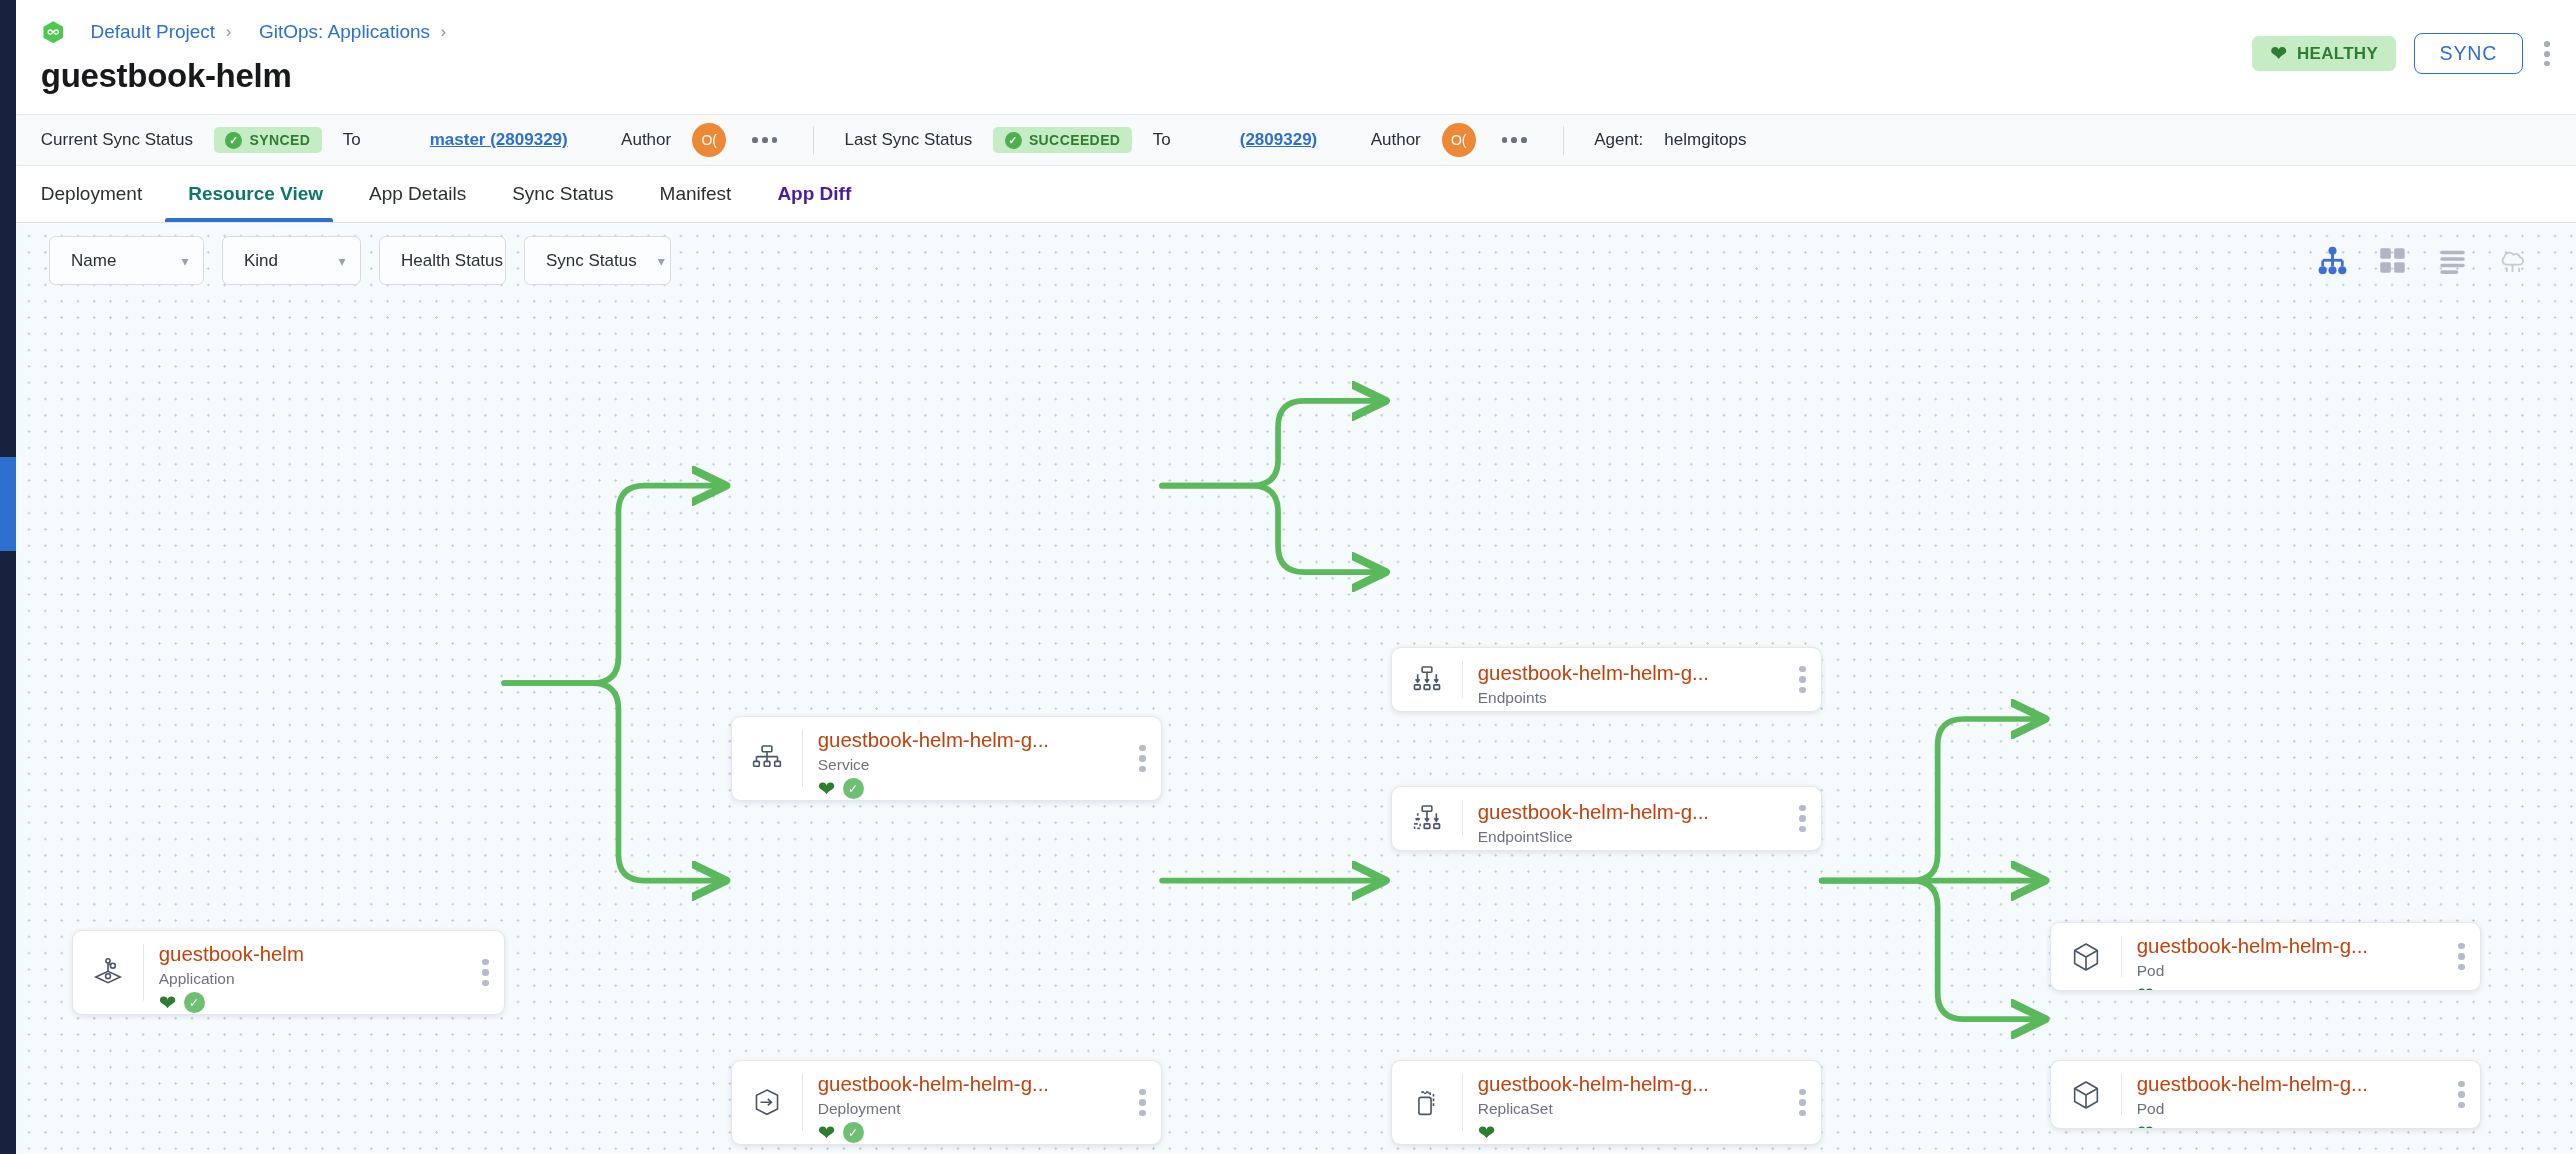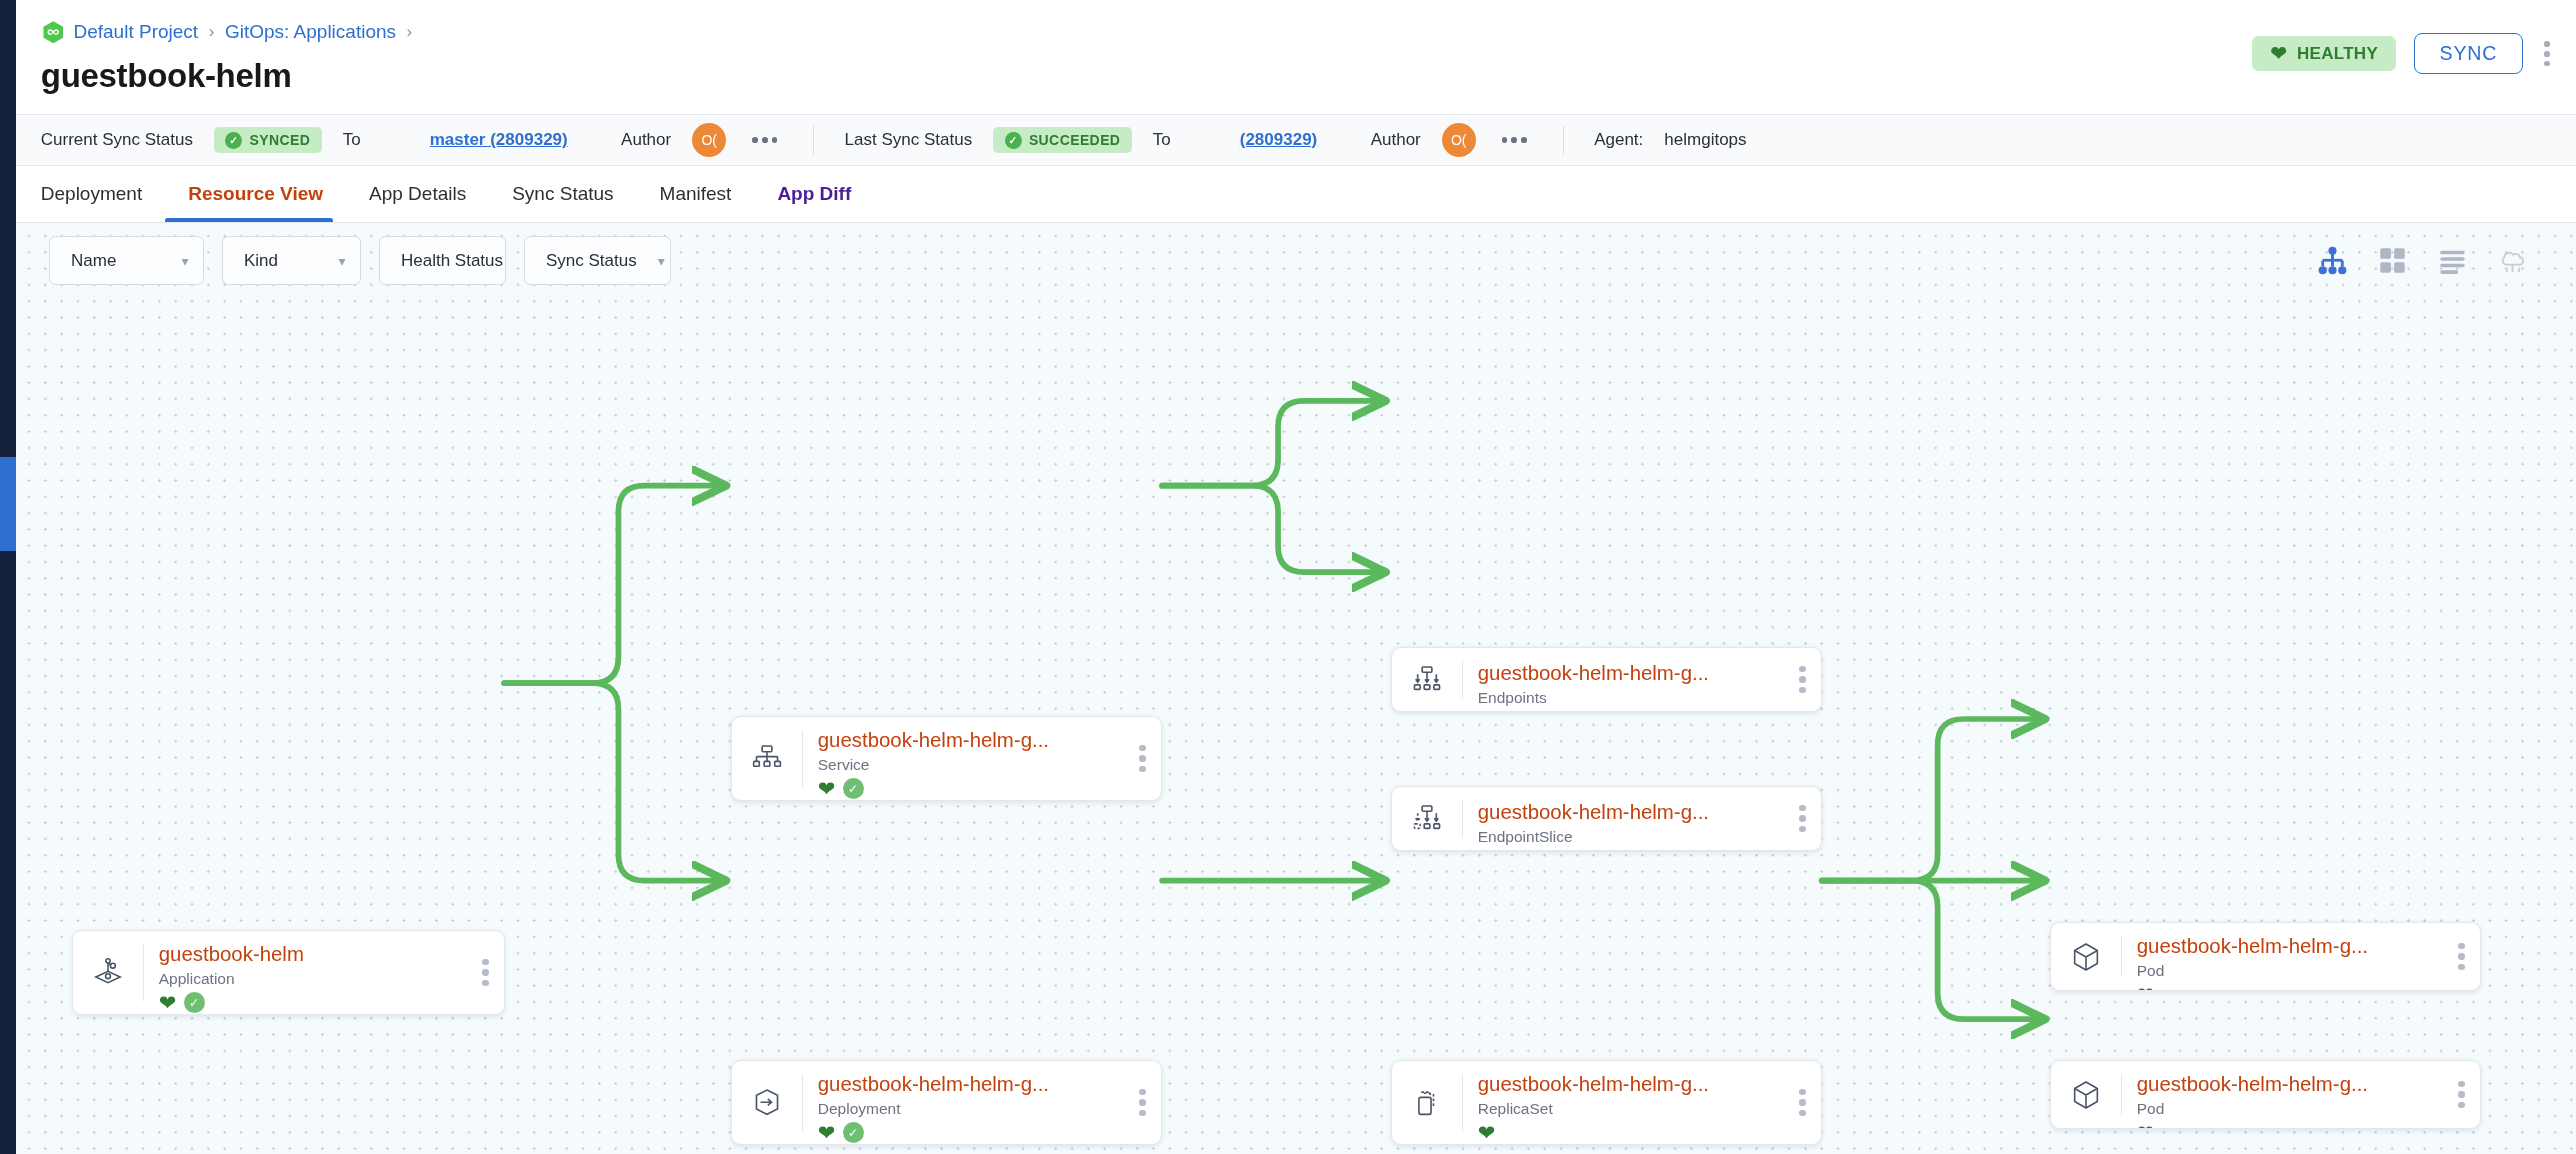--- a/index.html
+++ b/index.html
@@ -25,21 +25,21 @@
   .main { flex: 1 1 auto; display: flex; flex-direction: column; height: 1154px; position: relative; }
 
   
   .header {
     height: 114px; background: #ffffff; position: relative;
     padding: 18px 24.5px 0 24.5px; flex: 0 0 114px;
   }
   .breadcrumb { display: flex; align-items: center; gap: 8.2px; height: 28px; }
   .crumb-logo { width: 24.5px; height: 24.5px; flex: 0 0 24.5px; display:block; }
   .crumb-link {
-    color: #2f6fd0; font-size: 19px; text-decoration: none; white-space: nowrap;
+    color: #2f6fd0; font-size: 19px; text-decoration: none; white-space: nowrap; margin-left: 17px;
   }
   .crumb-sep { color: #8a93a5; font-size: 17px; padding: 0 2.4px; }
   .page-title {
     font-size: 33px; font-weight: bold; color: #17191c; margin-top: 11.4px;
     letter-spacing: -0.3px;
   }
   .header-right {
     position: absolute; right: 23px; top: 33px; display: flex; align-items: center; gap: 18px;
   }
   .badge-healthy {
@@ -91,21 +91,21 @@
   
   .tabs {
     height: 57px; background: #fff; display: flex; align-items: stretch;
     padding: 0 24.5px; gap: 0; border-bottom: 0.8px solid #e0e4ea; flex: 0 0 57px;
   }
   .tab {
     display: flex; align-items: center; padding: 0 23px; font-size: 19px;
     color: #2b2f36; cursor: pointer; position: relative; white-space: nowrap;
   }
   .tab:first-child { padding-left: 0; }
-  .tab.active { font-weight: bold; color: #c2410c; text-align: right; }
+  .tab.active { font-weight: bold; color: #0f766e; text-align: right; }
   .tab.active::after {
     content: ""; position: absolute; left: 0; right: 13px; bottom: 0;
     height: 4.1px; background: #2f6fd0; border-radius: 2.4px 2.4px 0 0;
   }
   .tab.disabled { color: #4c1d95; cursor: default; font-weight: bold; }
 
   
   .canvas {
     flex: 1 1 auto; position: relative; overflow: hidden;
     background-color: #f5fafc;

